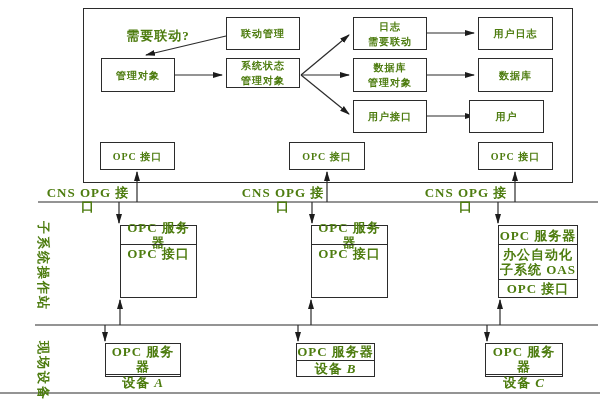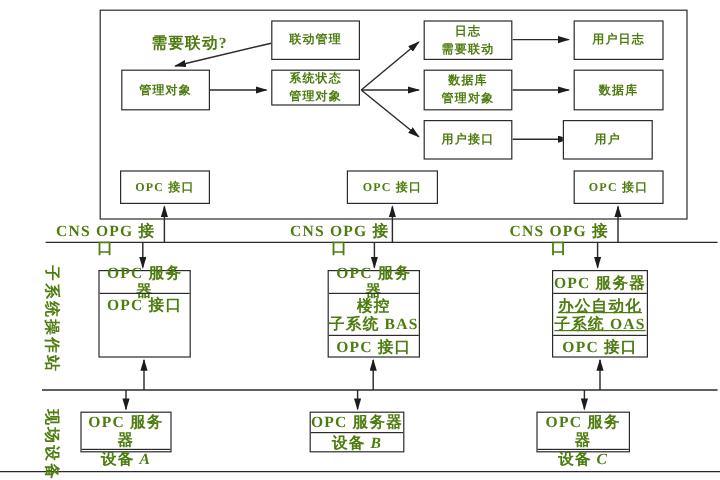--- a/index.html
+++ b/index.html
@@ -11,21 +11,21 @@
     position:absolute;border:1.2px solid #2b2b2b;background:#fff;box-sizing:border-box;
     display:flex;align-items:center;justify-content:center;text-align:center;
     font-size:10px;line-height:15px;letter-spacing:1px;white-space:pre-line;z-index:2;
   }
   .txt{
     position:absolute;font-size:13px;letter-spacing:1px;text-align:center;
     white-space:pre-line;line-height:14px;z-index:2;
   }
   .stack{
     position:absolute;border:1.2px solid #2b2b2b;background:#fff;box-sizing:border-box;
-    display:flex;flex-direction:column;z-index:2;
+    display:flex;flex-direction:column;z-index:2;margin-left:38px;
   }
   .stack .row{
     display:flex;align-items:center;justify-content:center;text-align:center;
     font-size:13px;letter-spacing:1px;line-height:15px;white-space:pre-line;box-sizing:border-box;
   }
   .stack .row + .row{border-top:1.2px solid #2b2b2b;}
   .vlabel{
     position:absolute;white-space:nowrap;font-size:13px;letter-spacing:2px;
     transform:rotate(90deg);transform-origin:left top;z-index:2;
   }
@@ -115,28 +115,26 @@
   <div class="vlabel" style="left:52px;top:221px;">子系统操作站</div>
   <div class="vlabel" style="left:52px;top:341px;">现场设备</div>
 
   <div class="stack" style="left:82px;top:225px;width:77px;height:73px;">
     <div class="row" style="height:18px;">OPC 服务器</div>
     <div class="row" style="height:18px;">OPC 接口</div>
   </div>
 
   <div class="stack" style="left:273px;top:225px;width:77px;height:73px;">
     <div class="row" style="height:18px;">OPC 服务器</div>
-    <div class="row" style="flex:1;">楼控
-子系统 BAS</div>
     <div class="row" style="height:18px;">OPC 接口</div>
   </div>
 
   <div class="stack" style="left:460px;top:225px;width:80px;height:73px;">
     <div class="row" style="height:18px;">OPC 服务器</div>
-    <div class="row" style="flex:1;text-decoration:underline;">办公自动化
+    <div class="row" style="flex:1;">办公自动化
 子系统 OAS</div>
     <div class="row" style="height:18px;">OPC 接口</div>
   </div>
 
   <div class="stack" style="left:67px;top:343px;width:76px;height:34px;">
     <div class="row" style="flex:1;">OPC 服务器</div>
     <div class="row" style="flex:1;">
       <span>设备</span><span class="it">A</span>
     </div>
   </div>

